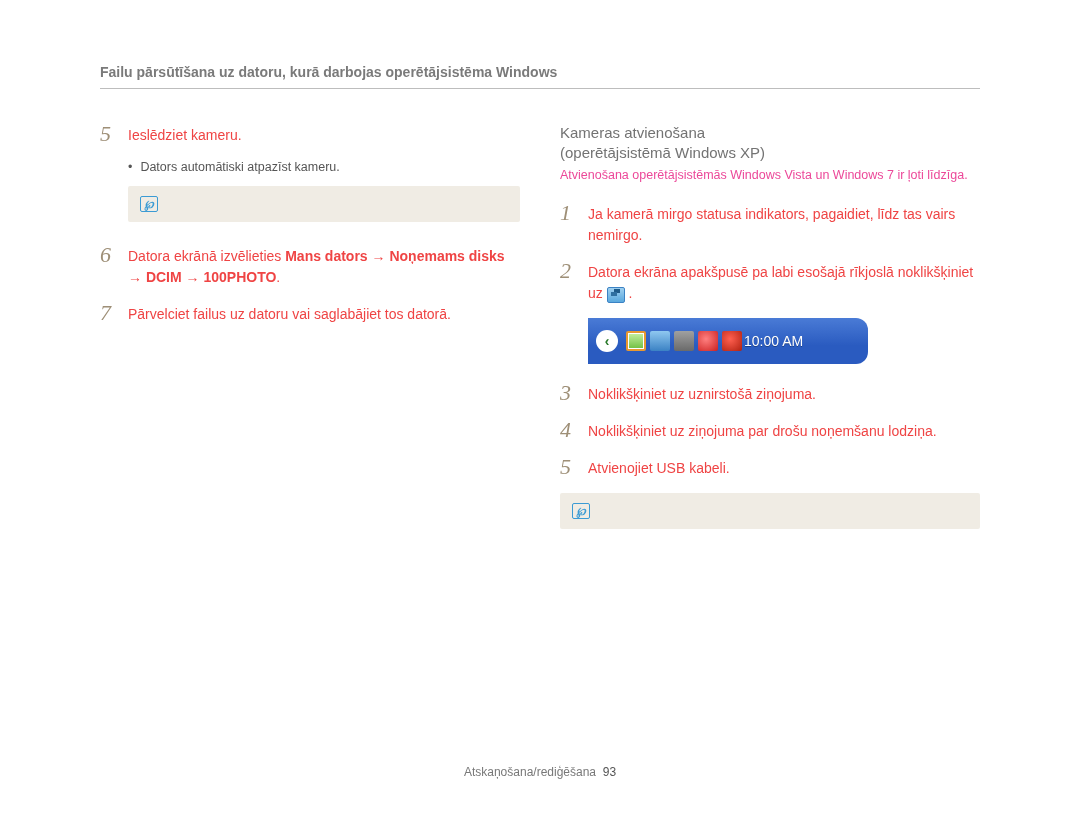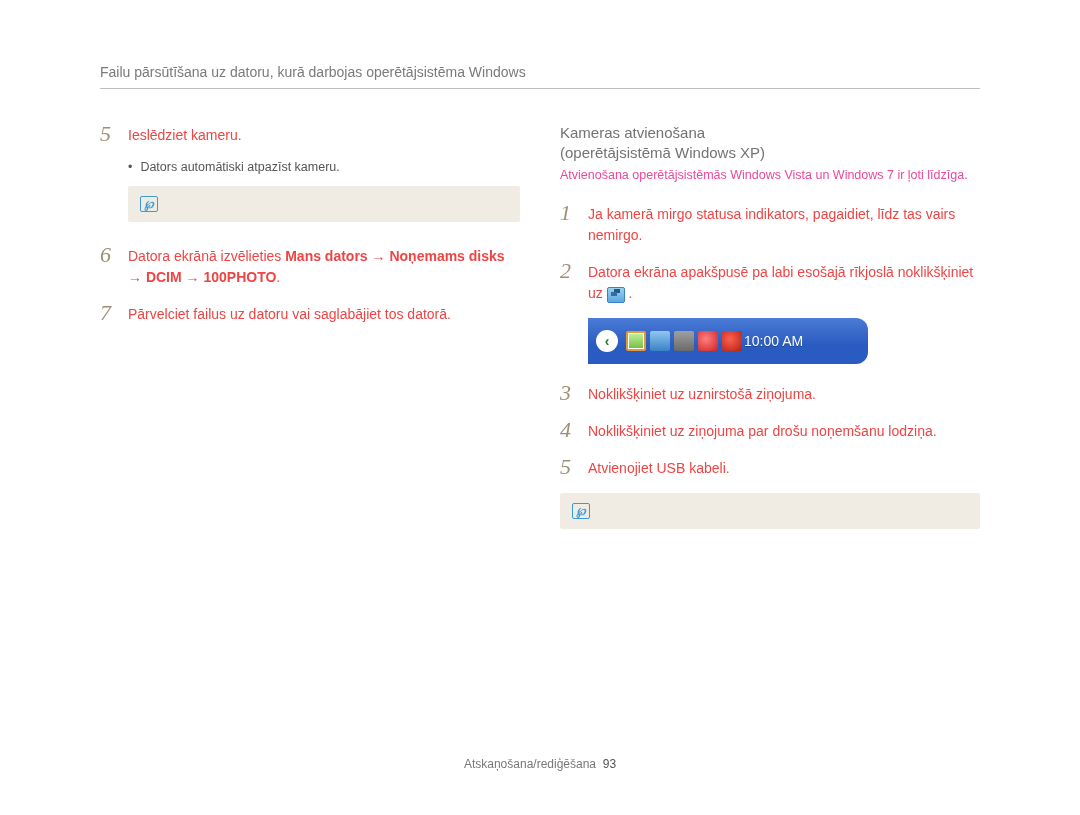--- a/index.html
+++ b/index.html
@@ -13,20 +13,21 @@
   }
   .page {
     padding: 64px 100px 0 100px;
   }
   .header-title {
     font-size: 14px;
     color: #7a7a7a;
     border-bottom: 1px solid #bdbdbd;
     padding-bottom: 8px;
     margin-bottom: 34px;
+    font-weight: bold;
   }
   .columns {
     display: flex;
     gap: 40px;
   }
   .col {
     flex: 1;
     min-width: 0;
   }
   .step {
@@ -153,21 +154,21 @@
   .tray-red { background: radial-gradient(circle at 40% 40%, #ff8080, #cc2020); border-radius:50%; }
   .tray-red2 { background: radial-gradient(circle at 40% 40%, #ff6050, #b02010); border-radius:50%; }
   .taskbar .clock {
     color: #fff;
     font-size: 14px;
     margin-left: 0;
     text-shadow: 0 1px 0 rgba(0,0,0,.3);
   }
   .footer {
     position: absolute;
-    bottom: 44px;
+    bottom: 36px;
     left: 0; right: 0;
     text-align: center;
     font-size: 12px;
     color: #787878;
   }
   .footer .pnum { color: #555; }
 </style>
 </head>
 <body>
 

